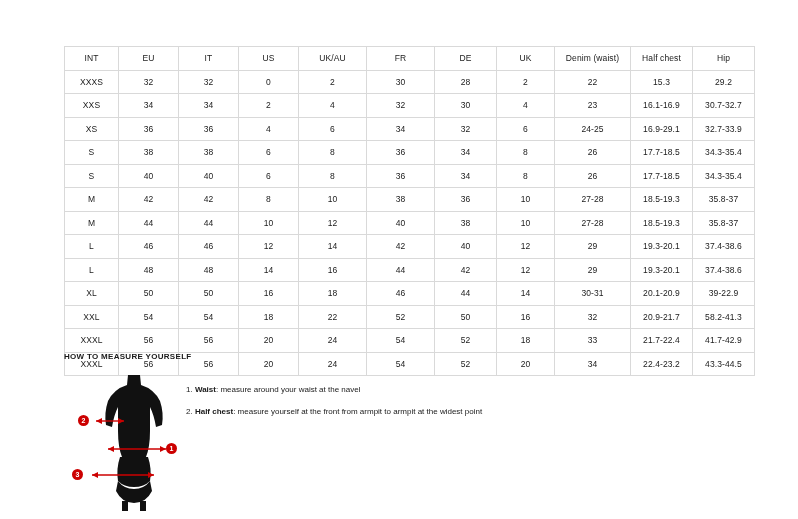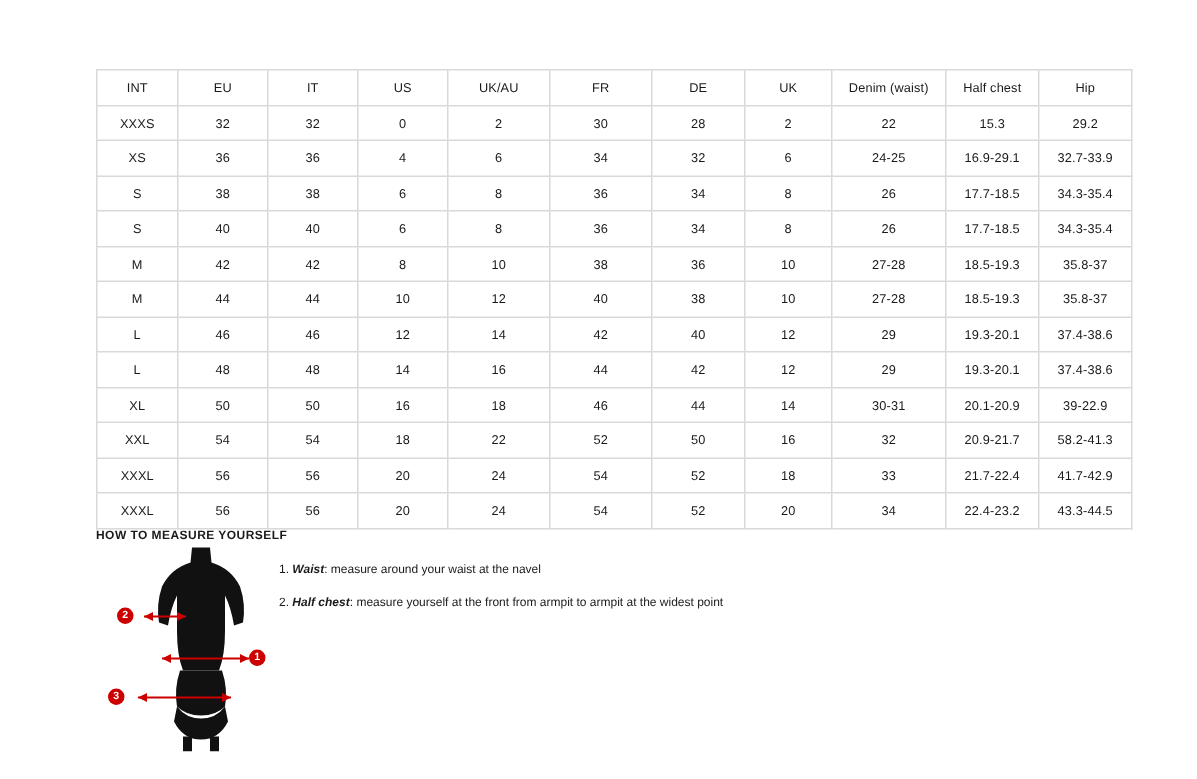--- a/index.html
+++ b/index.html
@@ -67,20 +67,21 @@
     position: absolute;
     left: 64px;
     top: 352px;
     width: 700px;
   }
   .measure-title {
     font-size: 8px;
     font-weight: bold;
     letter-spacing: 0.3px;
     color: #1a1a1a;
+    margin-bottom: 10px;
   }
   .measure-body {
     display: flex;
     align-items: flex-start;
   }
   .figure-col {
     width: 120px;
     position: relative;
     height: 140px;
   }
@@ -89,21 +90,20 @@
     margin-left: 2px;
   }
   .text-col p {
     margin: 0 0 12px 0;
     font-size: 8px;
     line-height: 10px;
     color: #1a1a1a;
   }
   .text-col p .lbl {
     font-weight: bold;
-    font-style: italic;
   }
   
   .figure {
     position: absolute;
     left: 20px;
     top: 0;
     width: 80px;
     height: 140px;
   }
   .bullet {
@@ -165,20 +165,33 @@
           <td>0</td>
           <td>2</td>
           <td>30</td>
           <td>28</td>
           <td>2</td>
           <td>22</td>
           <td>15.3</td>
           <td>29.2</td>
         </tr>
         <tr>
+          <td>XXS</td>
+          <td>34</td>
+          <td>34</td>
+          <td>2</td>
+          <td>4</td>
+          <td>32</td>
+          <td>30</td>
+          <td>4</td>
+          <td>23</td>
+          <td>16.1-16.9</td>
+          <td>30.7-32.7</td>
+        </tr>
+        <tr>
           <td>XS</td>
           <td>36</td>
           <td>36</td>
           <td>4</td>
           <td>6</td>
           <td>34</td>
           <td>32</td>
           <td>6</td>
           <td>24-25</td>
           <td>16.9-29.1</td>

